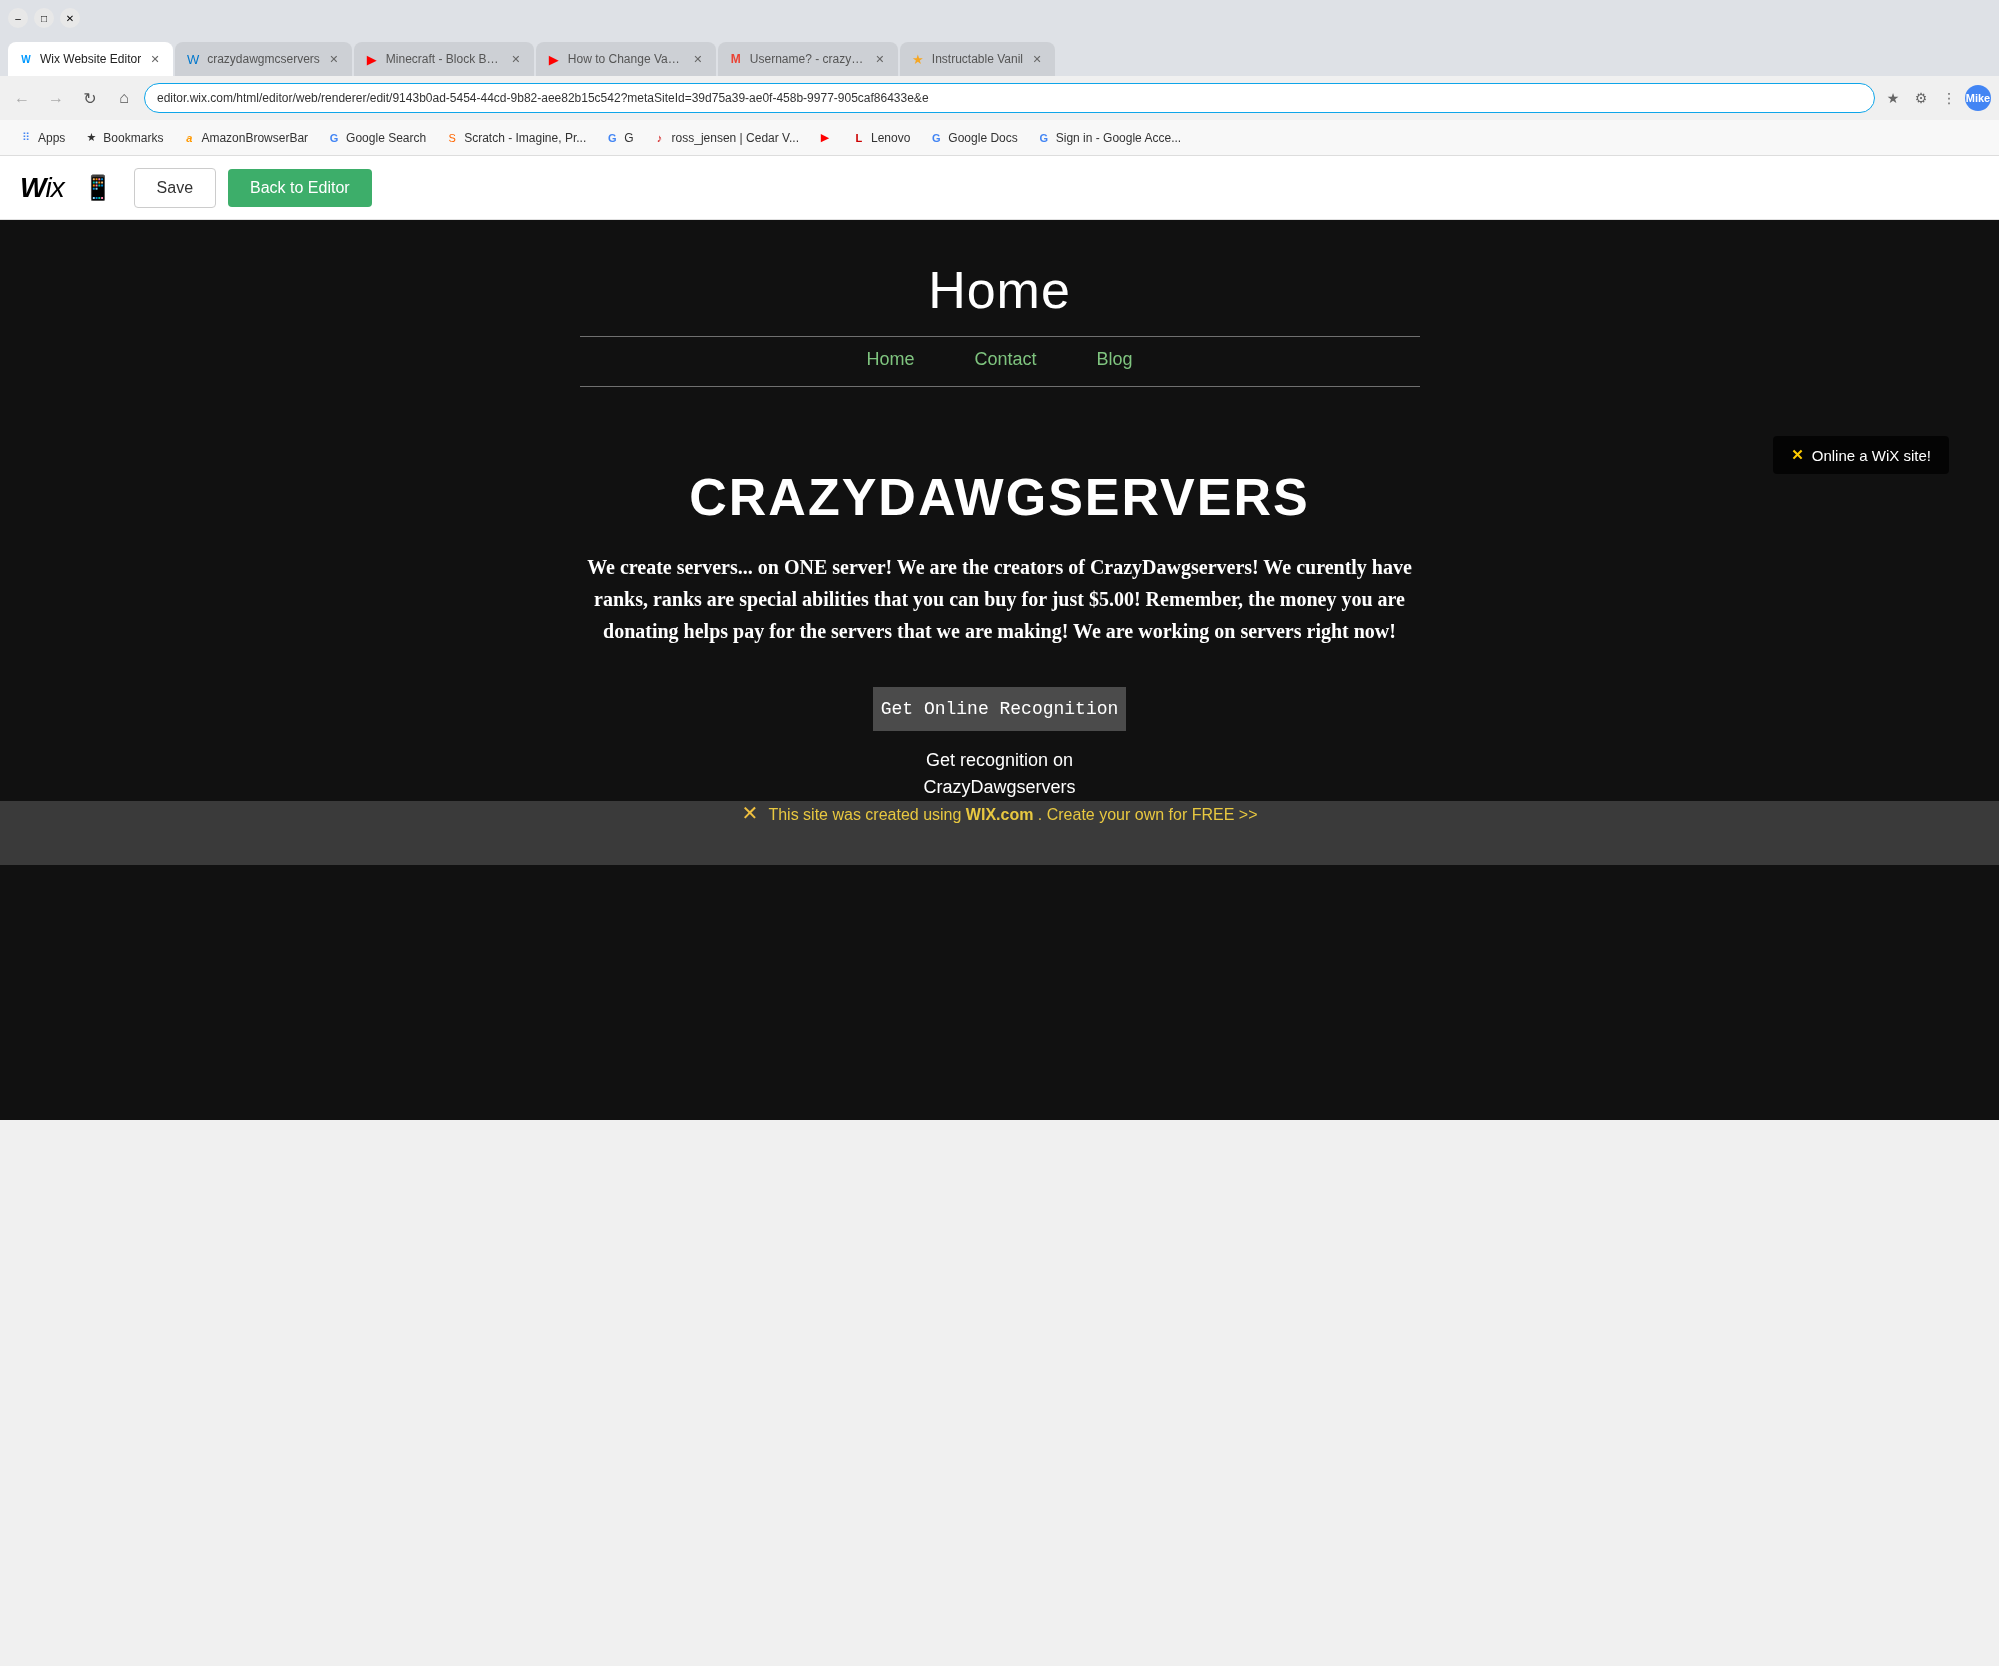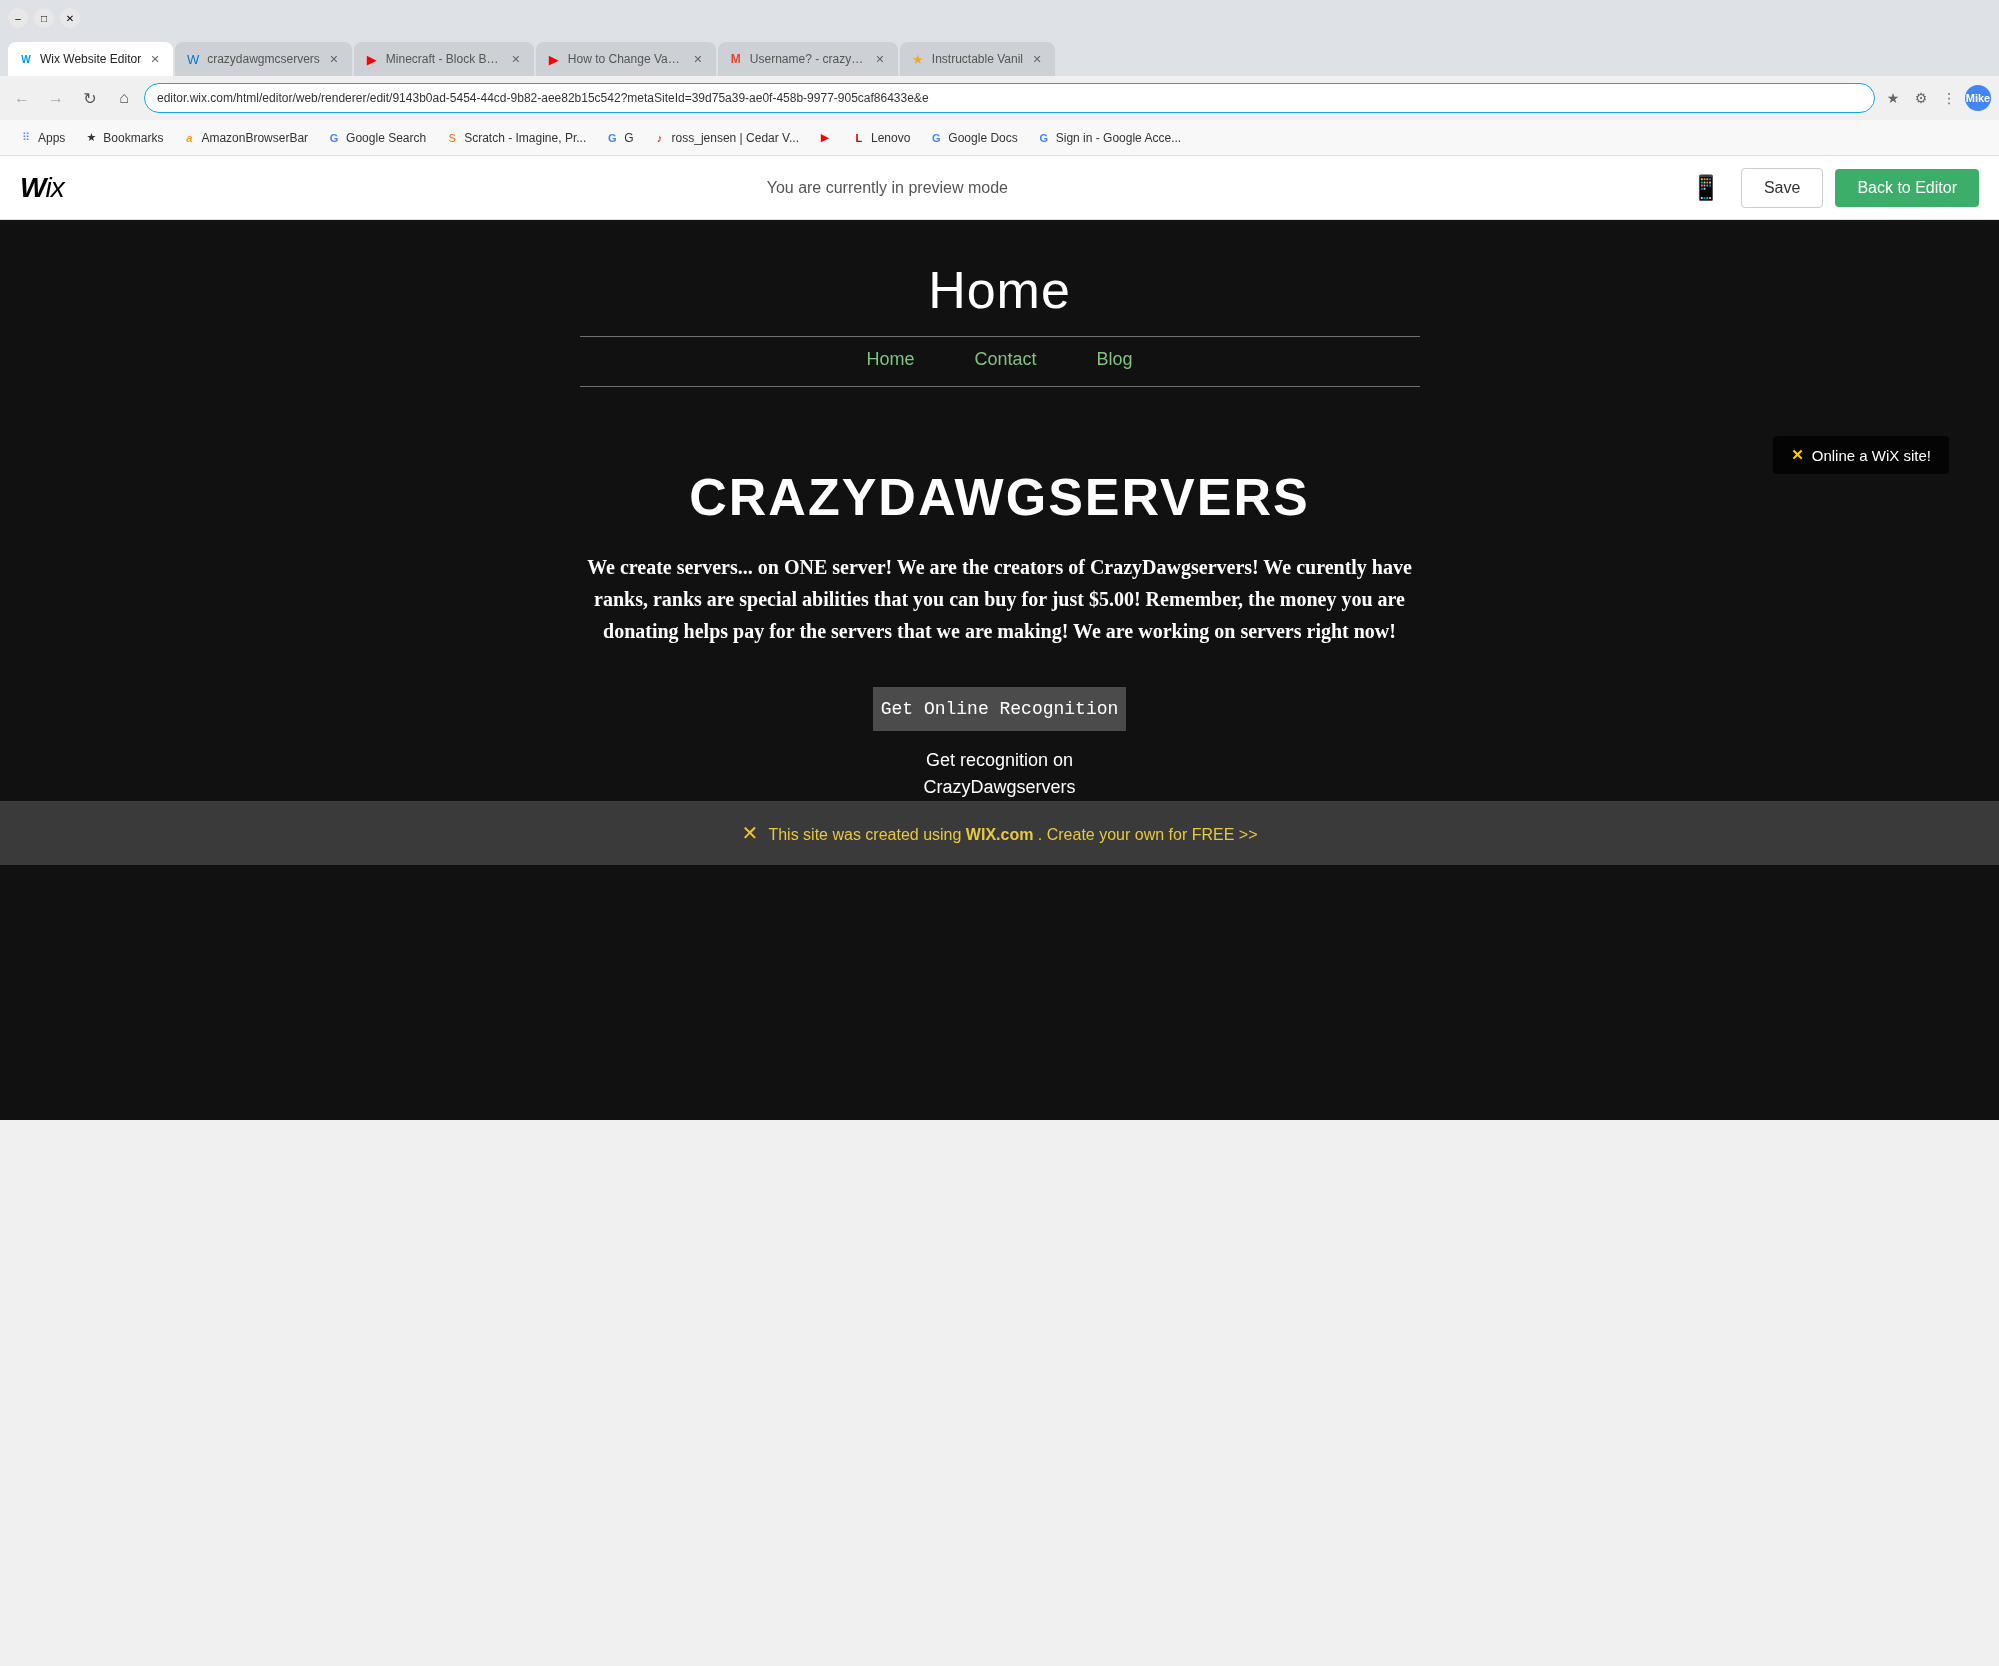--- a/index.html
+++ b/index.html
@@ -265,21 +265,20 @@
       color: #fff;
       text-align: center;
       line-height: 1.5;
     }
 
     
     .wix-footer {
       background: #3a3a3a;
       height: 64px;
       display: flex;
-      align-items: center;
       justify-content: center;
       width: 100%;
     }
 
     .wix-footer-text {
       color: #fff;
       font-size: 16px;
     }
 
     .wix-footer-text span { color: #e8c840; }
@@ -399,21 +398,20 @@
     <div class="bookmark-item">
       <div class="bookmark-favicon" style="color:#4285f4;font-weight:bold;">G</div>
       <span>Sign in - Google Acce...</span>
     </div>
   </div>
 
   <div class="wix-toolbar">
     <div class="wix-logo">
       <span style="font-style:italic; font-weight:900;">W</span><span style="font-style:italic;font-weight:300;">ix</span>
     </div>
-    <div class="wix-preview-text">You are currently in preview mode</div>
     <div class="mobile-icon">📱</div>
     <button class="save-btn">Save</button>
     <button class="back-to-editor-btn">Back to Editor</button>
   </div>
 
   <div style="position:relative; width:100%;">
 
     <div class="create-wix-banner">
       <span style="color:#ffcc00;font-weight:bold;">✕</span>
       <span>Online a WiX site!</span>

